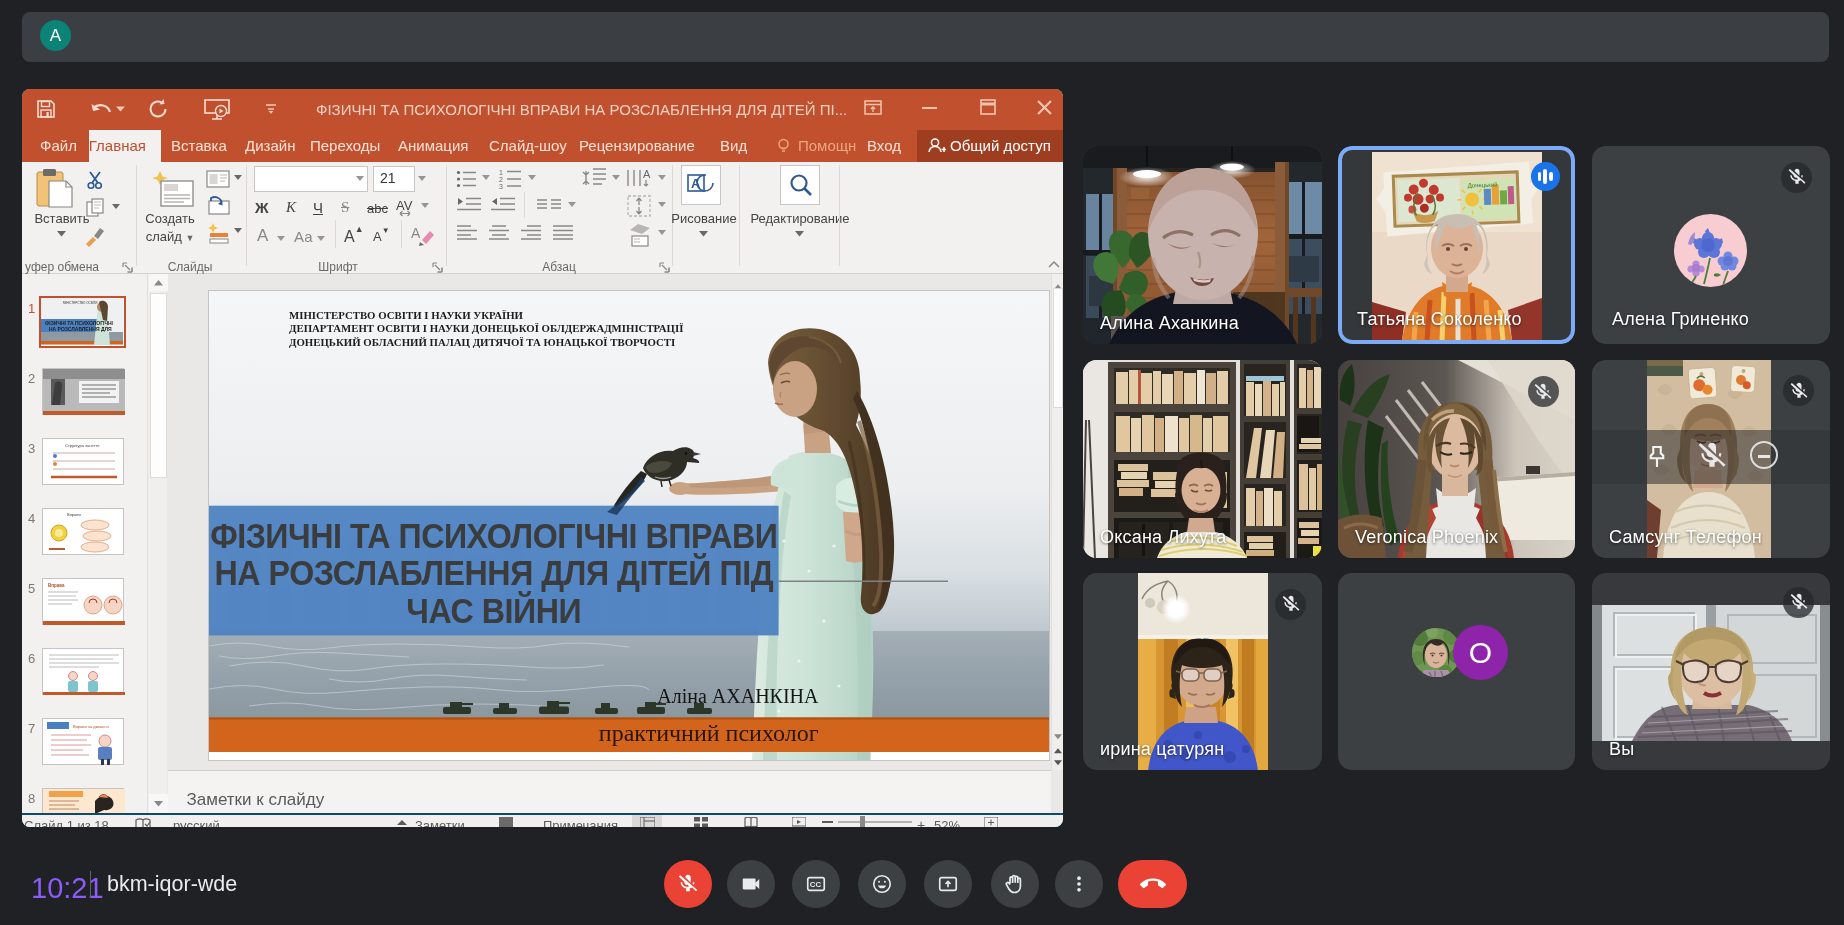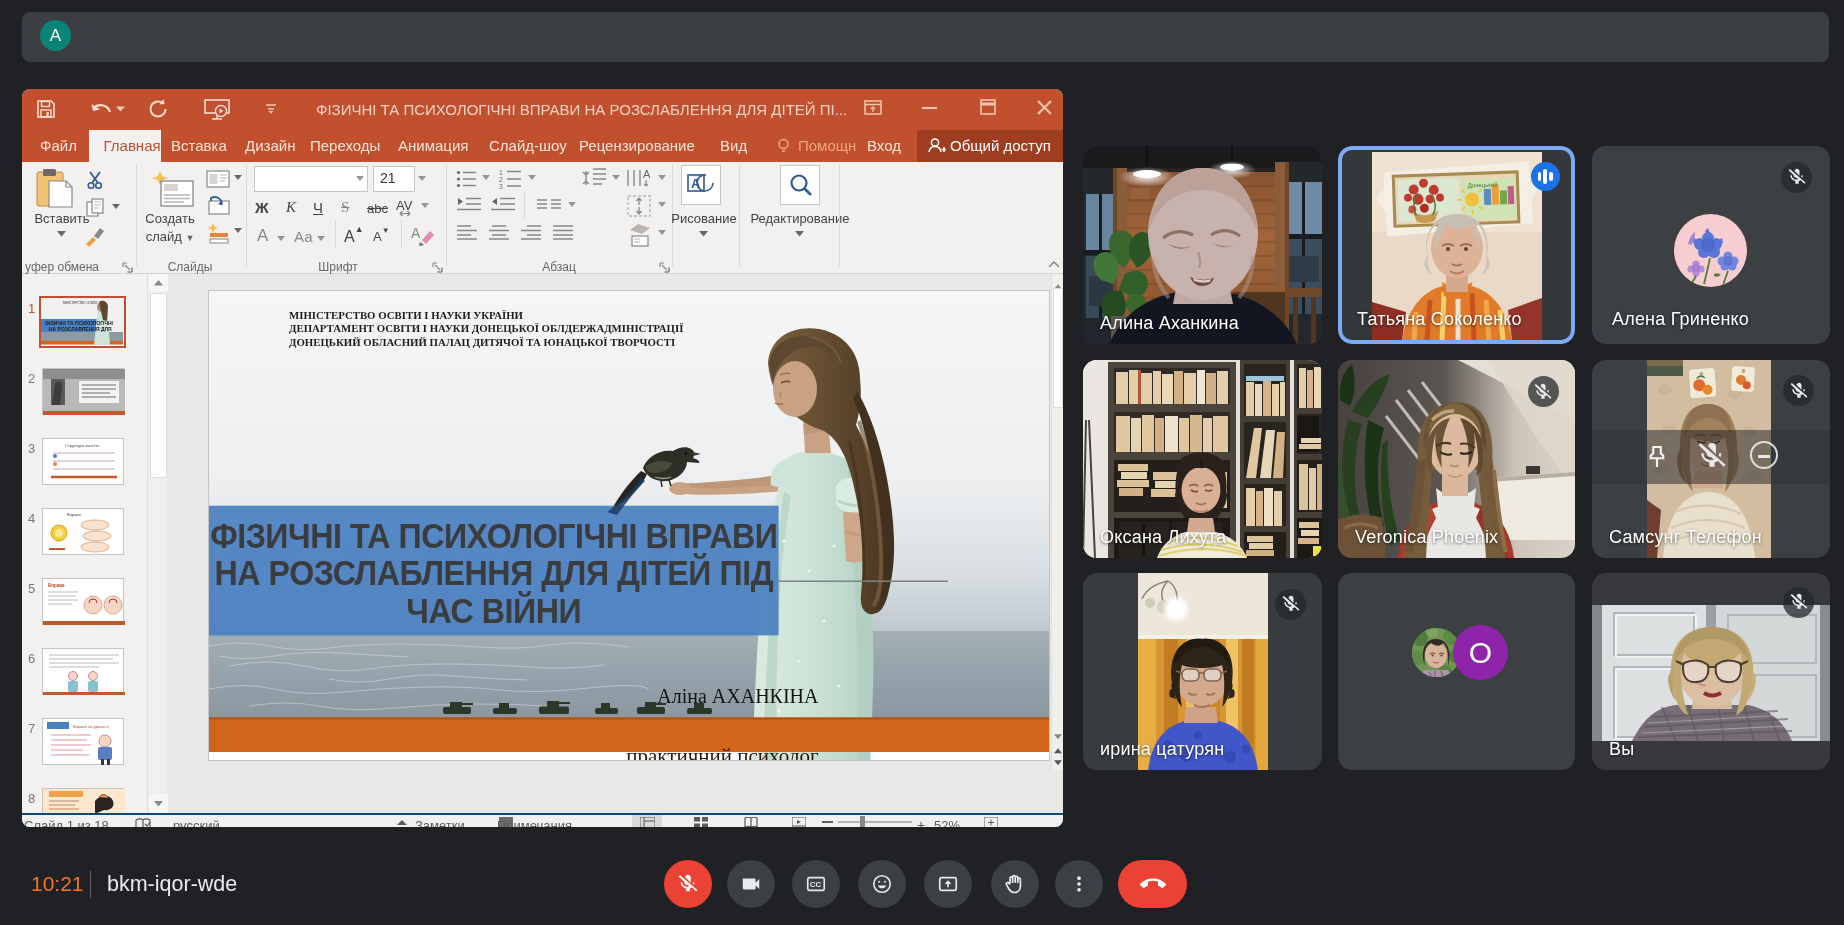--- a/index.html
+++ b/index.html
@@ -86,21 +86,21 @@
       <svg class="abs" style="left:958px;top:10px" width="16" height="16" viewBox="0 0 16 16">
         <rect x="1" y="1" width="14" height="14" fill="none" stroke="#f2c4ad" stroke-width="1.6"></rect>
         <path d="M1 5h14" stroke="#f2c4ad" stroke-width="3"></path>
       </svg>
       <svg class="abs" style="left:1014px;top:10px" width="17" height="17" viewBox="0 0 17 17">
         <path d="M2 2l13 13M15 2L2 15" stroke="#f2c4ad" stroke-width="2.2"></path>
       </svg>
     </div>
     <div id="tabrow" class="abs">
       <div class="tab" style="left:18px;">Файл</div>
-      <div id="tab-active" class="abs" style="left:66.8px;top:0;width:71.8px;height:31.5px;font-size:15px;text-align:right;line-height:31px;">Главная</div>
+      <div id="tab-active" class="abs" style="left:66.8px;top:0;width:71.8px;height:31.5px;font-size:15px;text-align:left;line-height:31px;">Главная</div>
       <div class="tab" style="left:149px;">Вставка</div>
       <div class="tab" style="left:223px;text-align:right;">Дизайн</div>
       <div class="tab" style="left:288px;">Переходы</div>
       <div class="tab" style="left:376px;">Анимация</div>
       <div class="tab" style="left:467px;">Слайд-шоу</div>
       <div class="tab" style="left:557px;">Рецензирование</div>
       <div class="tab" style="left:698px;">Вид</div>
       <svg class="abs" style="left:755px;top:8px" width="13" height="17" viewBox="0 0 13 17">
         <circle cx="6.5" cy="6" r="4.5" fill="none" stroke="#eda77f" stroke-width="1.5"></circle>
         <path d="M4.5 10.5h4M5 13h3" stroke="#eda77f" stroke-width="1.4"></path>
@@ -599,36 +599,39 @@
       </svg>
       <div class="abs" style="left:80px;top:18px;width:574px;font-family:'Liberation Serif',serif;font-weight:bold;color:#1d1d1f;font-size:10.8px;line-height:13.6px;">
         МІНІСТЕРСТВО ОСВІТИ І НАУКИ УКРАЇНИ<br>
         ДЕПАРТАМЕНТ ОСВІТИ І НАУКИ ДОНЕЦЬКОЇ ОБЛДЕРЖАДМІНІСТРАЦІЇ<br>
         ДОНЕЦЬКИЙ ОБЛАСНИЙ ПАЛАЦ ДИТЯЧОЇ ТА ЮНАЦЬКОЇ ТВОРЧОСТІ
       </div>
       <div id="bantxt" class="abs" style="left:-60px;top:226px;width:689.6px;text-align:center;font-weight:bold;color:#3a3c3e;font-size:35px;line-height:37.5px;letter-spacing:-.5px;white-space:nowrap;transform:scaleX(.92);transform-origin:344.8px 0;">
         ФІЗИЧНІ ТА ПСИХОЛОГІЧНІ ВПРАВИ<br>НА РОЗСЛАБЛЕННЯ ДЛЯ ДІТЕЙ ПІД<br>ЧАС ВІЙНИ
       </div>
       <div class="abs" style="right:230px;top:394px;font-family:'Liberation Serif',serif;color:#141414;font-size:20px;">Аліна АХАНКІНА</div>
-      <div class="abs" style="right:230px;top:429px;font-family:'Liberation Serif',serif;color:#2a1505;font-size:21px;margin-top:24px;">практичний психолог</div>
+      <div class="abs" style="right:230px;top:429px;font-family:'Liberation Serif',serif;color:#2a1505;font-size:24px;">практичний психолог</div>
+    </div>
+    <div id="notesbar" class="abs" style="left:145.5px;top:681px;width:883.5px;height:43px;background:#f4f3f2;border-top:1px solid #d0cecc;">
+      <div class="abs" style="left:19px;top:19px;color:#595959;font-size:17px;">Заметки к слайду</div>
     </div>
     <div id="statusbar" class="abs" style="left:0;top:724px;width:100%;height:30px;background:#f1f0ef;border-top:2px solid #0c4a6e;color:#5d5b59;font-size:13px;">
       <div class="abs" style="left:2px;top:3px;">Слайд 1 из 18</div>
       <svg class="abs" style="left:113px;top:3px" width="17" height="14" viewBox="0 0 17 14">
           <path d="M1 2c3-1.5 5-1.5 7 0v10c-2-1.5-4-1.5-7 0zM8 2c2-1.5 4-1.5 7 0v10c-3-1.5-5-1.5-7 0" fill="none" stroke="#5d5b59" stroke-width="1.2"></path>
           <path d="M10 6l2 2 3-4" stroke="#5d5b59" stroke-width="1.2" fill="none"></path>
         </svg>
       <div class="abs" style="left:151px;top:3px;">русский</div>
       <svg class="abs" style="left:373px;top:4px" width="14" height="11" viewBox="0 0 14 11">
           <path d="M2 6l5-5 5 5z" fill="#5d5b59"></path>
           <path d="M1 9h12M1 11h12" stroke="#5d5b59" stroke-width="1.3"></path>
         </svg>
       <div class="abs" style="left:393px;top:3px;">Заметки</div>
       <div class="abs" style="left:477px;top:2px;width:14px;height:12px;background:#6d6b69;"></div>
-      <div class="abs" style="left:475px;top:3px;">Примечания</div>
+      <div class="abs" style="left:521px;top:3px;">Примечания</div>
       <div class="abs" style="left:610px;top:0px;width:30px;height:14px;background:#dbd9d7;"></div>
       <svg class="abs" style="left:618px;top:2px" width="15" height="11" viewBox="0 0 15 11">
           <rect x="0" y="0" width="15" height="11" fill="none" stroke="#5d5b59"></rect>
           <path d="M4 0v11M4 4h11" stroke="#5d5b59"></path>
         </svg>
       <svg class="abs" style="left:672px;top:2px" width="14" height="11" viewBox="0 0 14 11">
           <rect x="0" y="0" width="6" height="4.5" fill="#5d5b59"></rect>
           <rect x="8" y="0" width="6" height="4.5" fill="#5d5b59"></rect>
           <rect x="0" y="6.5" width="6" height="4.5" fill="#5d5b59"></rect>
           <rect x="8" y="6.5" width="6" height="4.5" fill="#5d5b59"></rect>
@@ -1253,21 +1256,21 @@
       </svg>
     </div>
     <div class="micoff" style="right:16px;top:14px;">
       <svg width="20" height="20" viewBox="0 0 24 24" fill="#e8eaed">
           <path d="M15 10.6V5c0-1.66-1.34-3-3-3-1.54 0-2.79 1.16-2.96 2.65L15 10.6zm4-.6h-1.7c0 .58-.1 1.13-.27 1.64l1.27 1.27c.44-.88.7-1.87.7-2.91zM3.4 2.36L2 3.77l6 6V10c0 1.66 1.34 3 3 3 .23 0 .44-.03.65-.08l1.66 1.66c-.71.33-1.5.52-2.31.52-2.76 0-5.3-2.1-5.3-5.1H4c0 3.41 2.72 6.23 6 6.72V20h4v-3.28c.91-.13 1.77-.45 2.55-.9l4.2 4.2 1.41-1.41L3.4 2.36z"></path>
         </svg>
     </div>
     <div class="name">Вы</div>
   </div>
 
-  <div class="abs" style="left:31px;top:872px;color:#f97316;font-size:21px;font-weight:500;">10:21</div>
+  <div class="abs" style="left:31px;top:872px;color:#8b5cf6;font-size:29px;font-weight:500;">10:21</div>
   <div class="abs" style="left:90px;top:871px;width:1px;height:27px;background:#5f6368;"></div>
   <div class="abs" style="left:107px;top:872px;color:#e8eaed;font-size:21.5px;font-weight:500;">bkm-iqor-wde</div>
 
   <div class="ctl red" style="left:664px;">
     <svg width="22" height="22" viewBox="0 0 24 24" fill="#fff">
         <path d="M15 10.6V5c0-1.66-1.34-3-3-3-1.54 0-2.79 1.16-2.96 2.65L15 10.6zm4-.6h-1.7c0 .58-.1 1.13-.27 1.64l1.27 1.27c.44-.88.7-1.87.7-2.91zM3.4 2.36L2 3.77l6 6V10c0 1.66 1.34 3 3 3 .23 0 .44-.03.65-.08l1.66 1.66c-.71.33-1.5.52-2.31.52-2.76 0-5.3-2.1-5.3-5.1H4c0 3.41 2.72 6.23 6 6.72V20h4v-3.28c.91-.13 1.77-.45 2.55-.9l4.2 4.2 1.41-1.41L3.4 2.36z"></path>
       </svg>
   </div>
   <div class="ctl" style="left:726.5px;">
     <svg width="22" height="22" viewBox="0 0 24 24" fill="#e8eaed">

